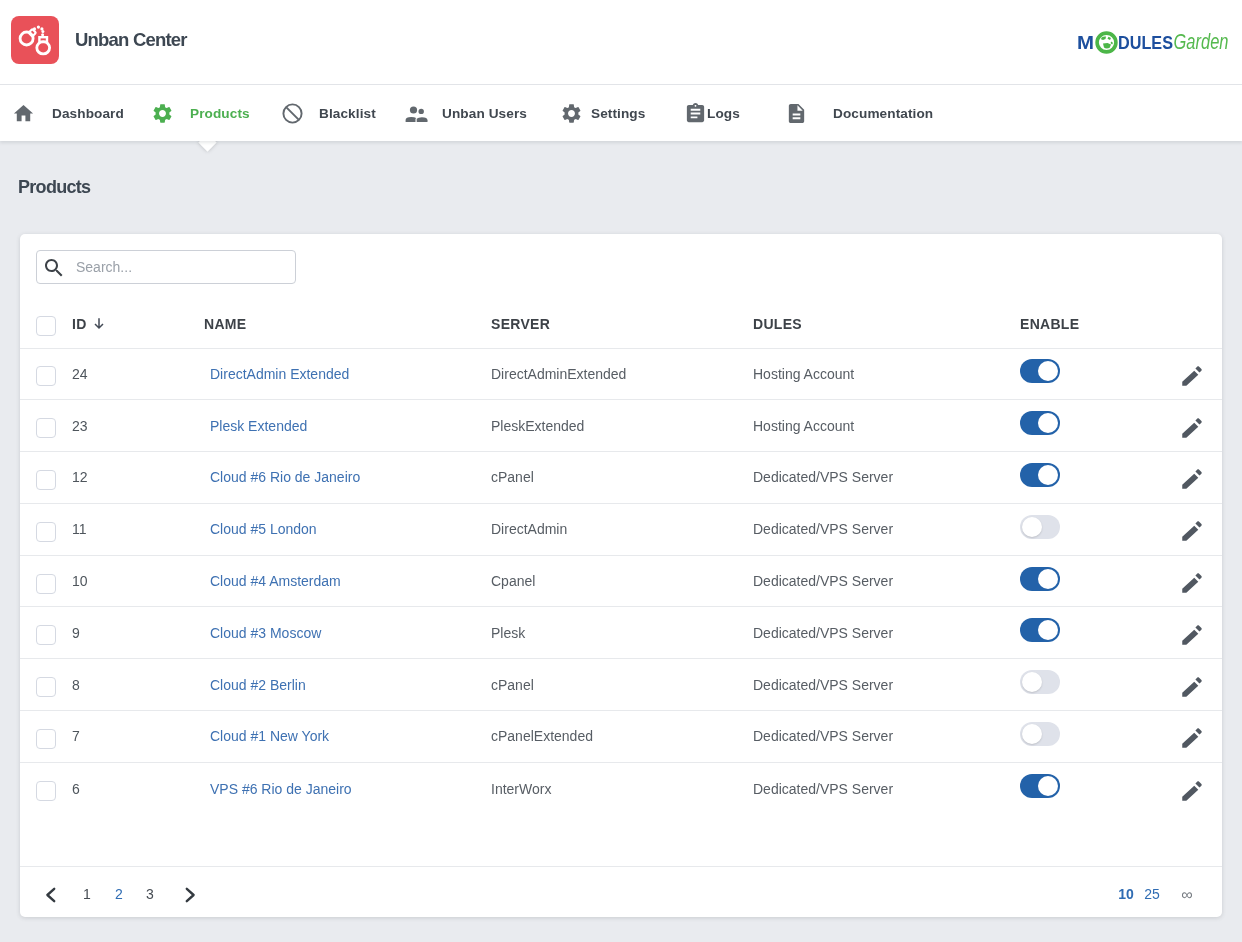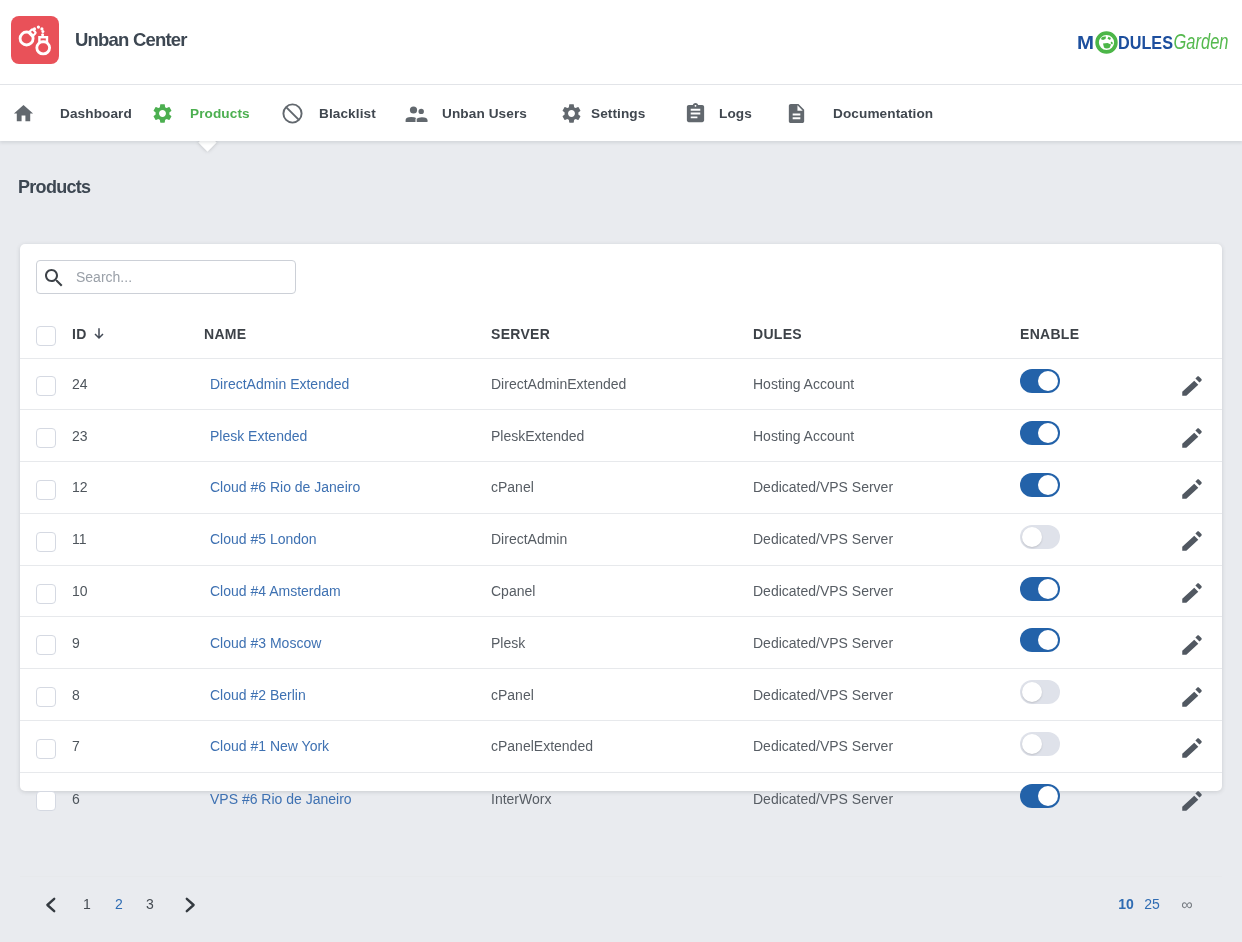--- a/index.html
+++ b/index.html
@@ -15,21 +15,21 @@
 
 .nav { position:absolute; left:0; top:85px; width:1242px; height:56px; background:#fff; box-shadow:0 2px 3px rgba(60,64,70,0.12); z-index:2; }
 .nav-item { position:absolute; top:0; height:56px; display:flex; align-items:center; gap:16px; }
 .nav-item .lbl { font-size:13.6px; font-weight:bold; color:#40474f; letter-spacing:0.1px; }
 .nav-item.active .lbl { color:#4caf50; }
 .nav-item svg { display:block; }
 .pointer { position:absolute; left:200.5px; top:135.5px; width:13px; height:13px; background:#fff; transform:rotate(45deg); box-shadow:0 0 4px rgba(60,64,70,0.28); z-index:1; }
 
 
 .pagetitle { position:absolute; left:18px; top:177px; font-size:18px; font-weight:bold; letter-spacing:-0.7px; color:#3d4752; }
-.card { position:absolute; left:20px; top:244px; width:1202px; height:547px; background:#fff; border-radius:5px; box-shadow:0 1px 4px rgba(60,64,70,0.18); }
+.card { position:absolute; left:20px; top:234px; width:1202px; height:683px; background:#fff; border-radius:5px; box-shadow:0 1px 4px rgba(60,64,70,0.18); }
 
 .search { position:absolute; left:16px; top:16px; width:260px; height:34px; border:1px solid #ccd0d7; border-radius:4px; }
 .search svg { position:absolute; left:5px; top:5px; }
 .search .ph { position:absolute; left:39px; top:0; line-height:32px; font-size:14px; color:#9aa0a8; }
 
 table.grid { position:absolute; left:0; top:66px; width:1202px; border-collapse:collapse; table-layout:fixed; }
 table.grid col.c0 { width:52px; } table.grid col.c1 { width:132px; }
 table.grid col.c2 { width:287px; } table.grid col.c3 { width:262px; }
 table.grid col.c4 { width:267px; } table.grid col.c5 { width:150px; }
 table.grid col.c6 { width:52px; }
@@ -83,21 +83,21 @@
         <path d="M33.5 11.5 l1.5 1.5 -1 1.5 -1.5 -1.5 z"></path>
       </g>
       <text x="40" y="19" font-family="Liberation Sans" font-size="19" font-weight="bold" fill="#1d4f9e" textLength="55" lengthAdjust="spacingAndGlyphs">DULES</text>
       <text x="95.5" y="19" font-family="Liberation Sans" font-size="22.5" font-style="italic" fill="#55b94e" textLength="55" lengthAdjust="spacingAndGlyphs">Garden</text>
     </svg>
   </div>
 </div>
 
 <div class="pointer"></div>
 <div class="nav">
-  <div class="nav-item" style="left:12px;gap:25px;">
+  <div class="nav-item" style="left:12px;gap:17px;">
     <svg width="23" height="23" viewBox="0 0 24 24" fill="#62686e">
         <path d="M10 20v-6h4v6h5v-8h3L12 3 2 12h3v8z"></path>
       </svg>
     <span class="lbl">Dashboard</span>
   </div>
   <div class="nav-item active" style="left:151px;gap:16px;">
     <svg width="23" height="23" viewBox="0 0 24 24" fill="#4caf50">
         <path d="M19.14 12.94c.04-.3.06-.61.06-.94 0-.32-.02-.64-.07-.94l2.03-1.58c.18-.14.23-.41.12-.61l-1.92-3.32c-.12-.22-.37-.29-.59-.22l-2.39.96c-.5-.38-1.03-.7-1.62-.94l-.36-2.54c-.04-.24-.24-.41-.48-.41h-3.84c-.24 0-.43.17-.47.41l-.36 2.54c-.59.24-1.13.57-1.62.94l-2.39-.96c-.22-.08-.47 0-.59.22L2.74 8.87c-.12.21-.08.47.12.61l2.03 1.58c-.05.3-.09.63-.09.94s.02.64.07.94l-2.03 1.58c-.18.14-.23.41-.12.61l1.92 3.32c.12.22.37.29.59.22l2.39-.96c.5.38 1.03.7 1.62.94l.36 2.54c.05.24.24.41.48.41h3.84c.24 0 .44-.17.47-.41l.36-2.54c.59-.24 1.13-.56 1.62-.94l2.39.96c.22.08.47 0 .59-.22l1.92-3.32c.12-.22.07-.47-.12-.61l-2.01-1.58zM12 15.6c-1.98 0-3.6-1.62-3.6-3.6s1.62-3.6 3.6-3.6 3.6 1.62 3.6 3.6-1.62 3.6-3.6 3.6z"></path>
       </svg>
     <span class="lbl">Products</span>
@@ -117,21 +117,21 @@
         <path d="M12.7 16 v-3.3 q1.6-1.5 5.2-1.5 q5.6 0 5.6 3 v1.8 z"></path>
       </svg>
     <span class="lbl">Unban Users</span>
   </div>
   <div class="nav-item" style="left:560px;gap:8px;">
     <svg width="23" height="23" viewBox="0 0 24 24" fill="#62686e">
         <path d="M19.14 12.94c.04-.3.06-.61.06-.94 0-.32-.02-.64-.07-.94l2.03-1.58c.18-.14.23-.41.12-.61l-1.92-3.32c-.12-.22-.37-.29-.59-.22l-2.39.96c-.5-.38-1.03-.7-1.62-.94l-.36-2.54c-.04-.24-.24-.41-.48-.41h-3.84c-.24 0-.43.17-.47.41l-.36 2.54c-.59.24-1.13.57-1.62.94l-2.39-.96c-.22-.08-.47 0-.59.22L2.74 8.87c-.12.21-.08.47.12.61l2.03 1.58c-.05.3-.09.63-.09.94s.02.64.07.94l-2.03 1.58c-.18.14-.23.41-.12.61l1.92 3.32c.12.22.37.29.59.22l2.39-.96c.5.38 1.03.7 1.62.94l.36 2.54c.05.24.24.41.48.41h3.84c.24 0 .44-.17.47-.41l.36-2.54c.59-.24 1.13-.56 1.62-.94l2.39.96c.22.08.47 0 .59-.22l1.92-3.32c.12-.22.07-.47-.12-.61l-2.01-1.58zM12 15.6c-1.98 0-3.6-1.62-3.6-3.6s1.62-3.6 3.6-3.6 3.6 1.62 3.6 3.6-1.62 3.6-3.6 3.6z"></path>
       </svg>
     <span class="lbl">Settings</span>
   </div>
-  <div class="nav-item" style="left:684px;gap:12px;">
+  <div class="nav-item" style="left:684px;gap:0;">
     <svg width="23" height="23" viewBox="0 0 24 24" fill="#62686e">
         <path d="M19 3h-4.18C14.4 1.84 13.3 1 12 1c-1.3 0-2.4.84-2.82 2H5c-1.1 0-2 .9-2 2v14c0 1.1.9 2 2 2h14c1.1 0 2-.9 2-2V5c0-1.1-.9-2-2-2zm-7 0c.55 0 1 .45 1 1s-.45 1-1 1-1-.45-1-1 .45-1 1-1zm2 14H7v-2h7v2zm3-4H7v-2h10v2zm0-4H7V7h10v2z"></path>
       </svg>
     <span class="lbl">Logs</span>
   </div>
   <div class="nav-item" style="left:785px;gap:25px;">
     <svg width="23" height="23" viewBox="0 0 24 24" fill="#62686e">
         <path d="M14 2H6c-1.1 0-1.99.9-1.99 2L4 20c0 1.1.89 2 1.99 2H18c1.1 0 2-.9 2-2V8l-6-6zm2 16H8v-2h8v2zm0-4H8v-2h8v2zm-3-5V3.5L18.5 9H13z"></path>
       </svg>
     <span class="lbl">Documentation</span>

